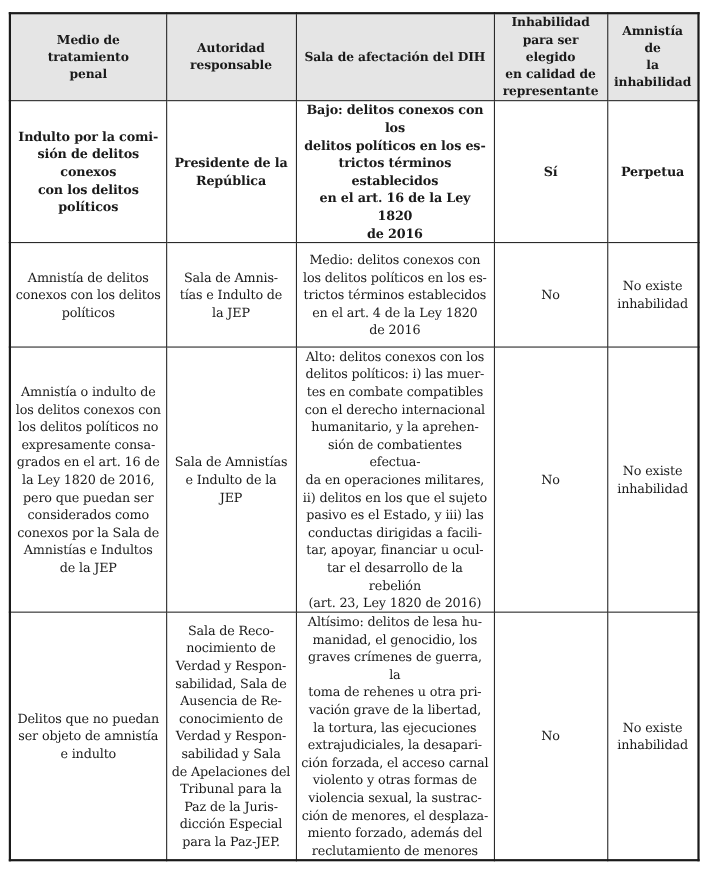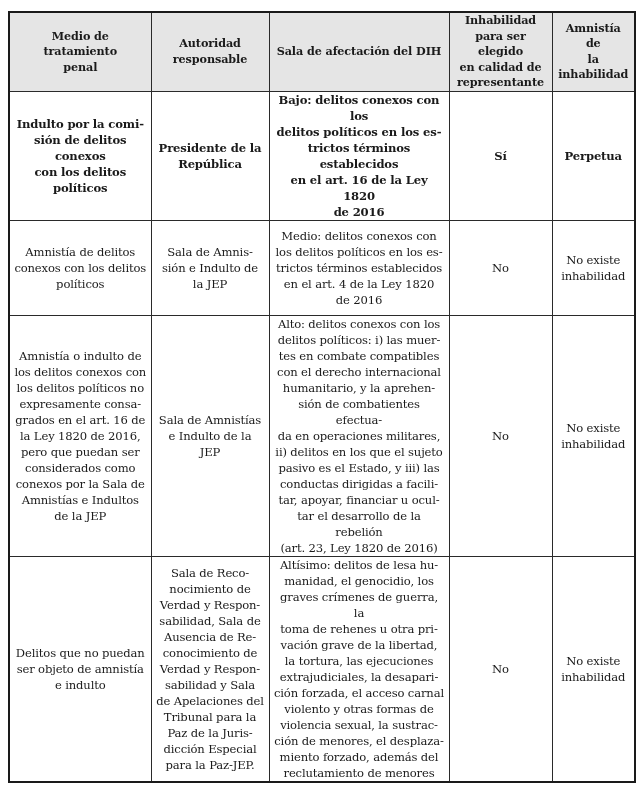--- a/index.html
+++ b/index.html
@@ -81,21 +81,21 @@
 en el art. 16 de la Ley 1820
 de 2016</span></td>
       <td><span class="cell-text">Sí</span></td>
       <td><span class="cell-text">Perpetua</span></td>
     </tr>
     <tr class="r3">
       <td><span class="cell-text">Amnistía de delitos
 conexos con los delitos
 políticos</span></td>
       <td><span class="cell-text">Sala de Amnis-
-sión e Indulto de
+tías e Indulto de
 la JEP</span></td>
       <td><span class="cell-text">Medio: delitos conexos con
 los delitos políticos en los es-
 trictos términos establecidos
 en el art. 4 de la Ley 1820
 de 2016</span></td>
       <td><span class="cell-text">No</span></td>
       <td><span class="cell-text">No existe
 inhabilidad</span></td>
     </tr>

